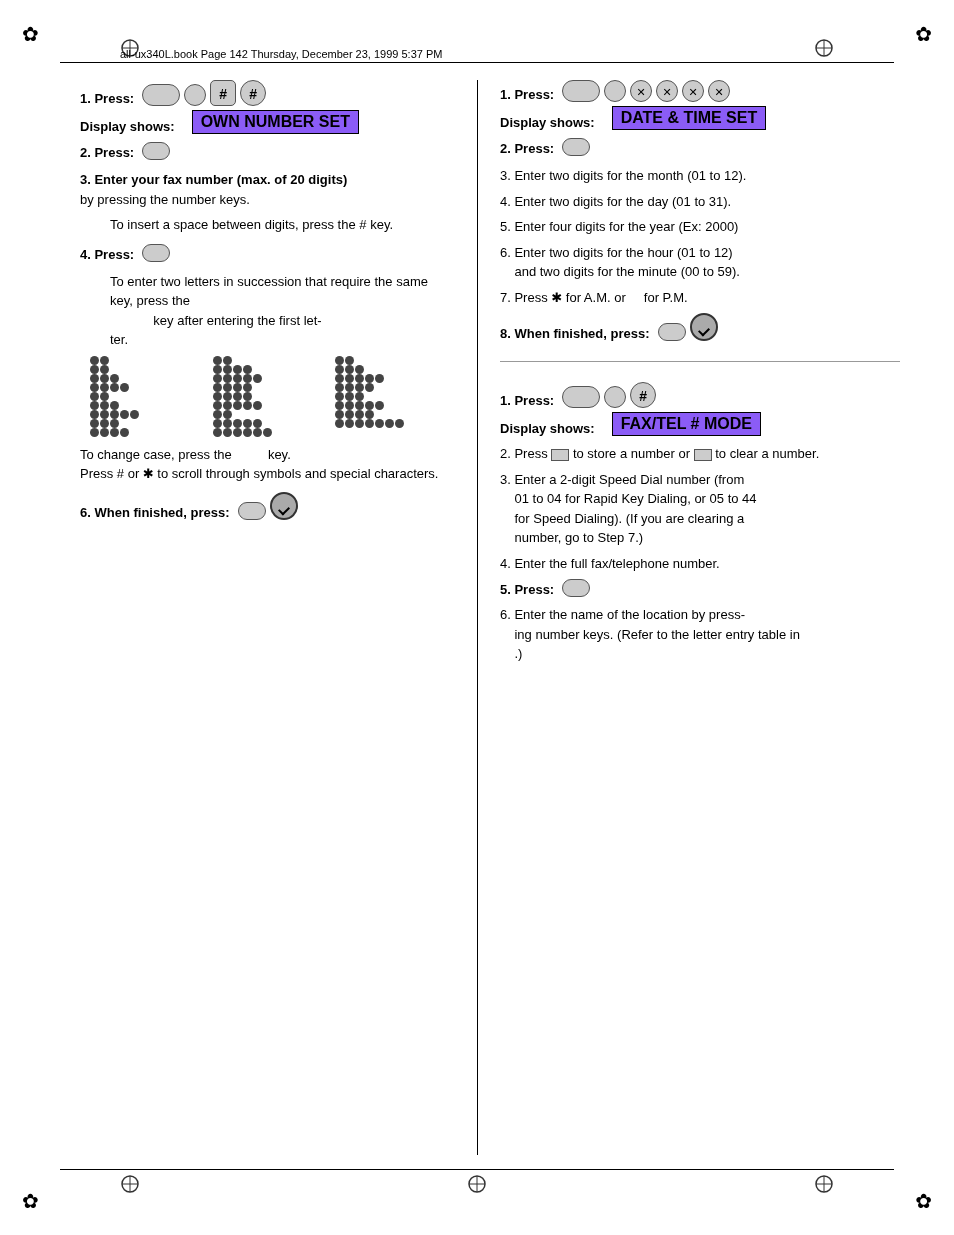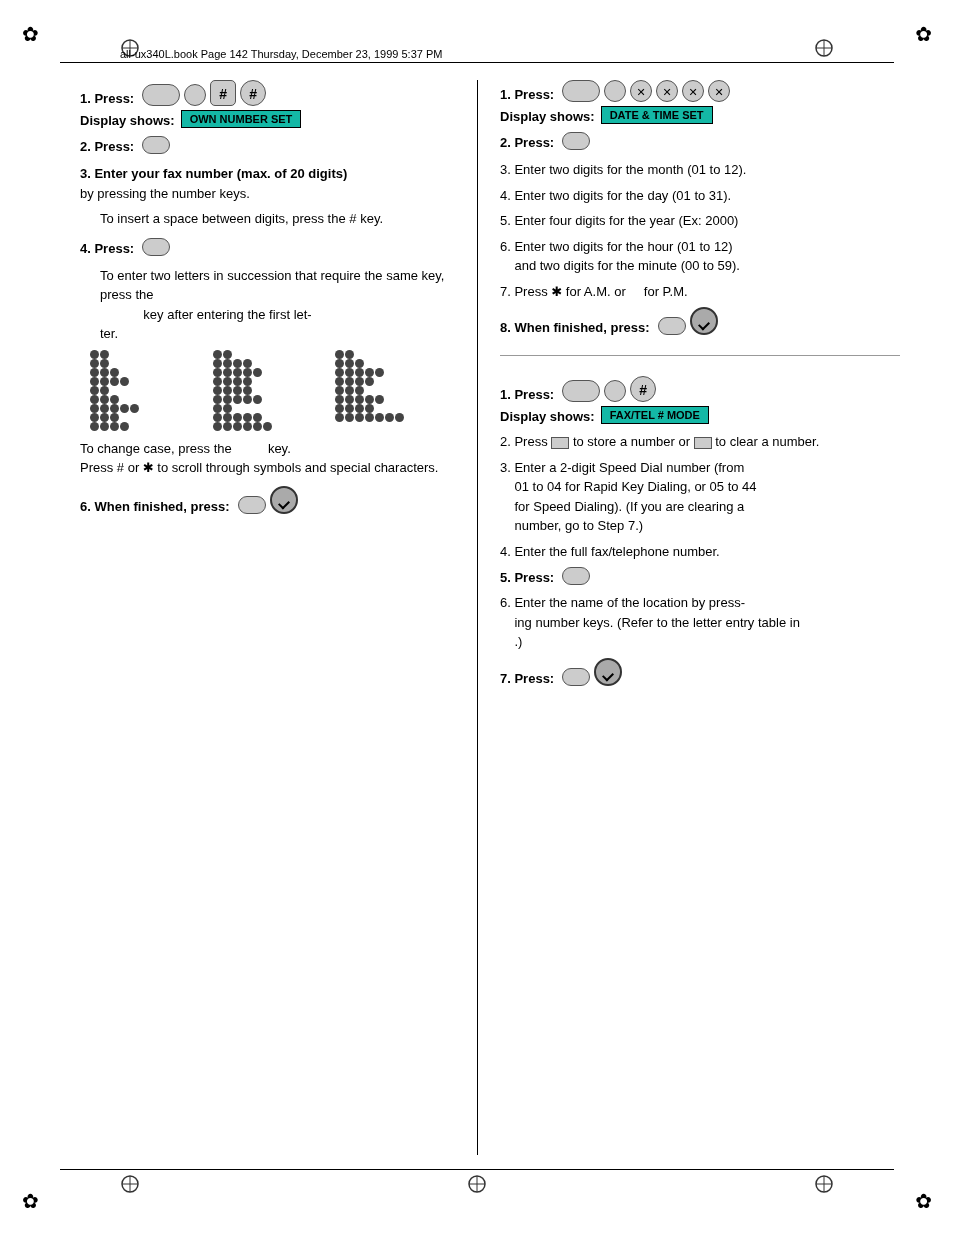--- a/index.html
+++ b/index.html
@@ -167,25 +167,25 @@
       text-align: center;
       line-height: 22px;
       font-size: 11px;
     }
 
     
     .display-box {
       display: inline-block;
       border: 1.5px solid #000;
       padding: 2px 8px;
-      font-size: 11px;
+      font-size: 16px;
       font-weight: bold;
-      background: #14b8a6;
-      vertical-align: middle;
-      margin-left: 0;
+      background: #8b5cf6;
+      vertical-align: middle;
+      margin-left: 11px;
     }
 
     .display-shows {
       display: flex;
       align-items: flex-end;
       margin-bottom: 8px;
       margin-left: 10px;
     }
     .display-shows-label {
       font-size: 13px;
@@ -196,21 +196,21 @@
     
     .right-separator {
       width: 100%;
       height: 1px;
       background: #999;
       margin: 20px 0;
     }
 
     
     .indent {
-      margin-left: 20px;
+      margin-left: 30px;
     }
 
     .press-line {
       display: flex;
       align-items: flex-end;
       margin-bottom: 4px;
     }
 
     .sub-step {
       font-size: 13px;
@@ -605,23 +605,16 @@
         <span class="btn-small-oval"></span>
       </div>
     </div>
 
     <div class="sub-step">
       6. Enter the name of the location by press-<br>
       &nbsp;&nbsp;&nbsp;&nbsp;ing number keys. (Refer to the letter entry table in<br>
       &nbsp;&nbsp;&nbsp;&nbsp;.)
     </div>
 
-    <div style="margin-top:4px;">
-      <div class="press-line">
-        <span class="step-text">7. Press:</span>
-        <span class="btn-small-oval"></span>
-        <span class="btn-checkmark"></span>
-      </div>
-    </div>
 
   </div>
 
 </div>
 
 </body></html>

